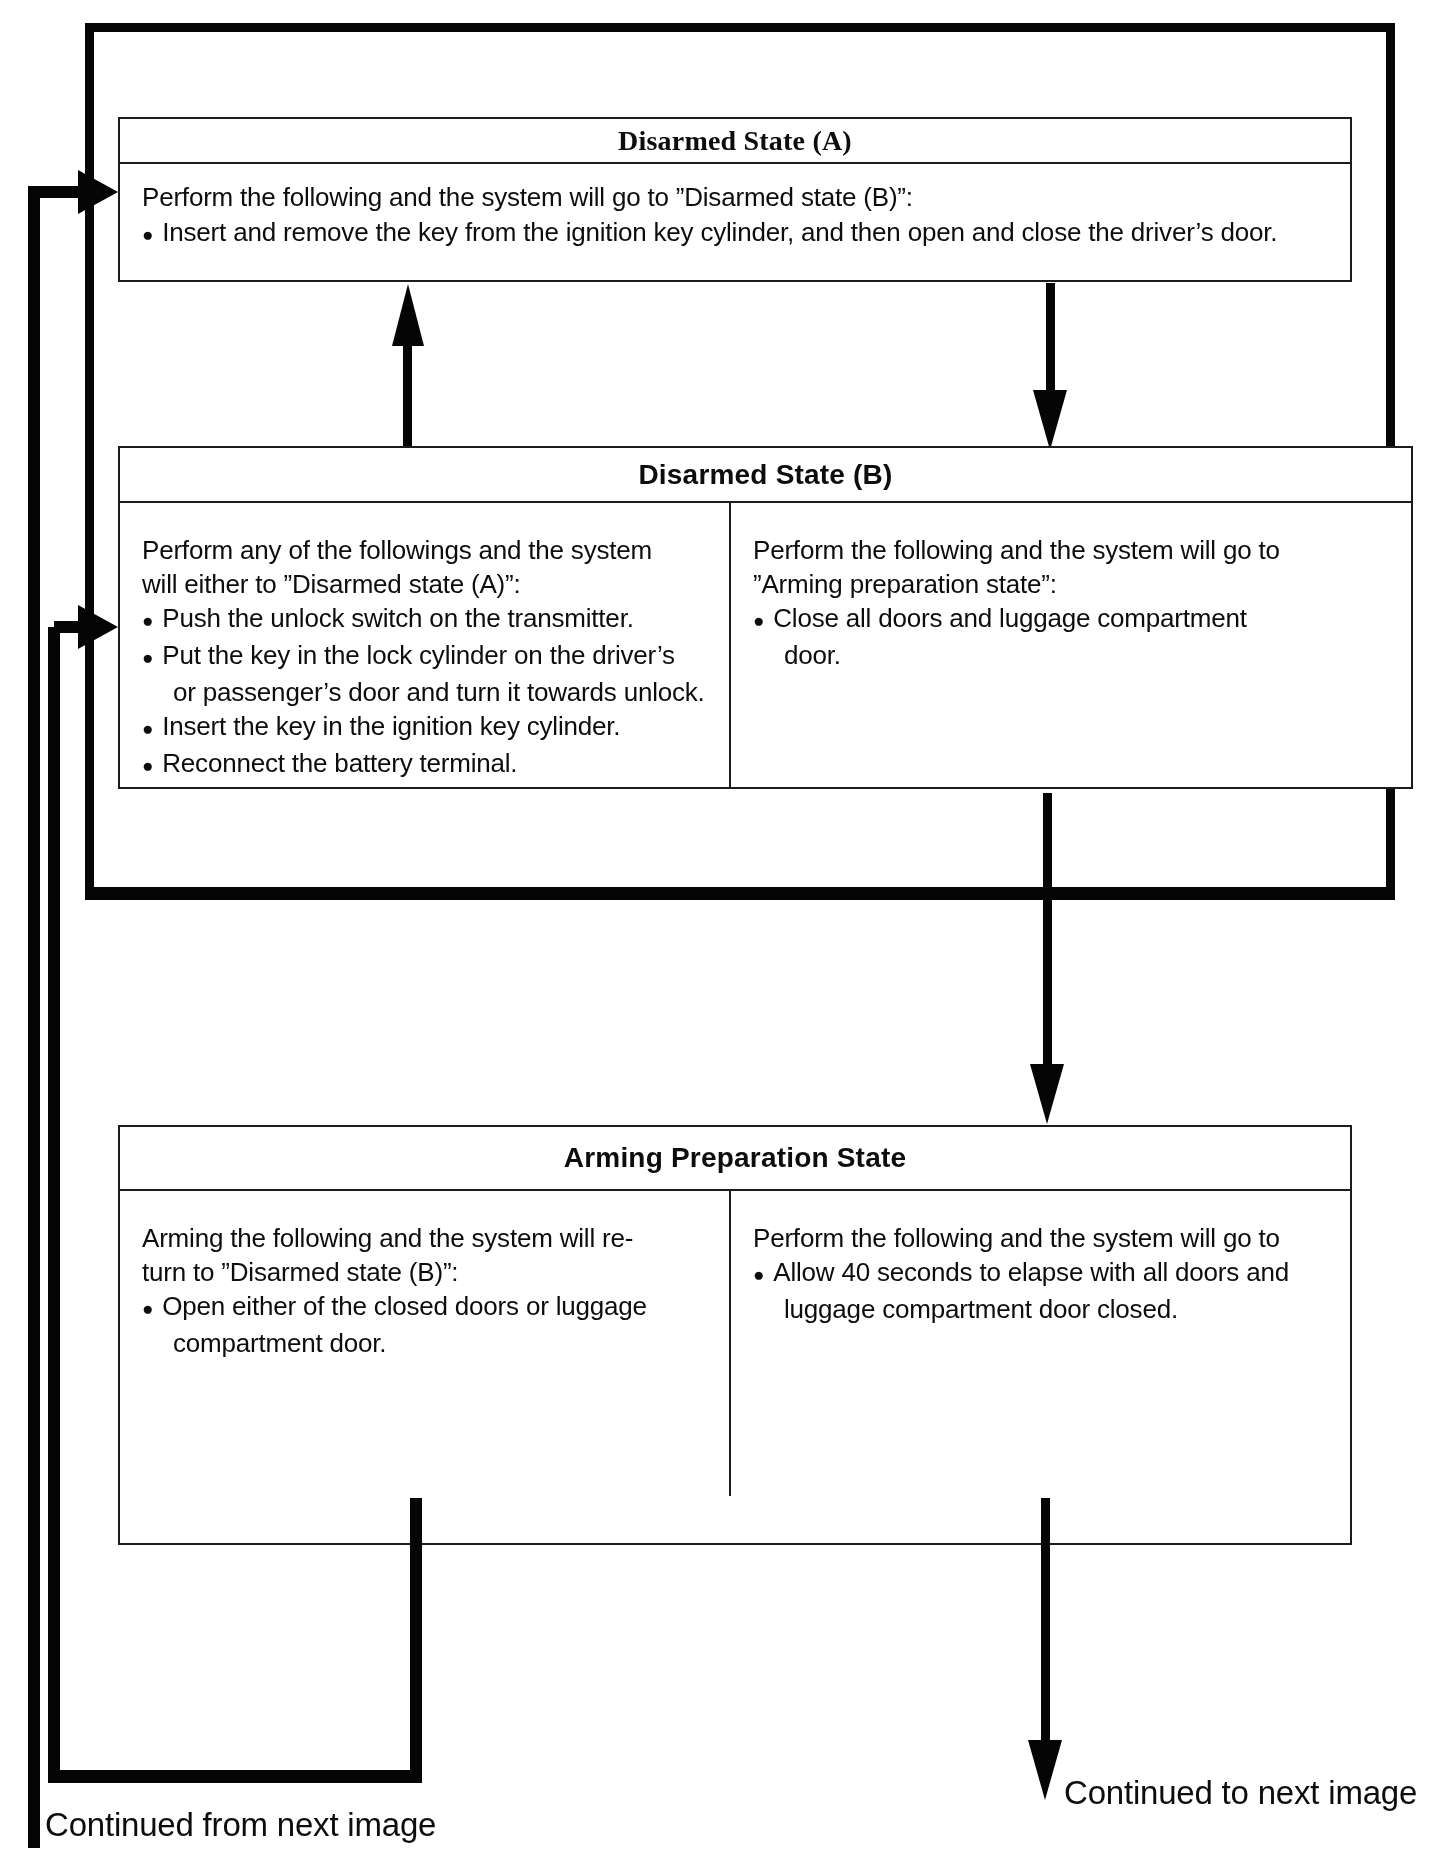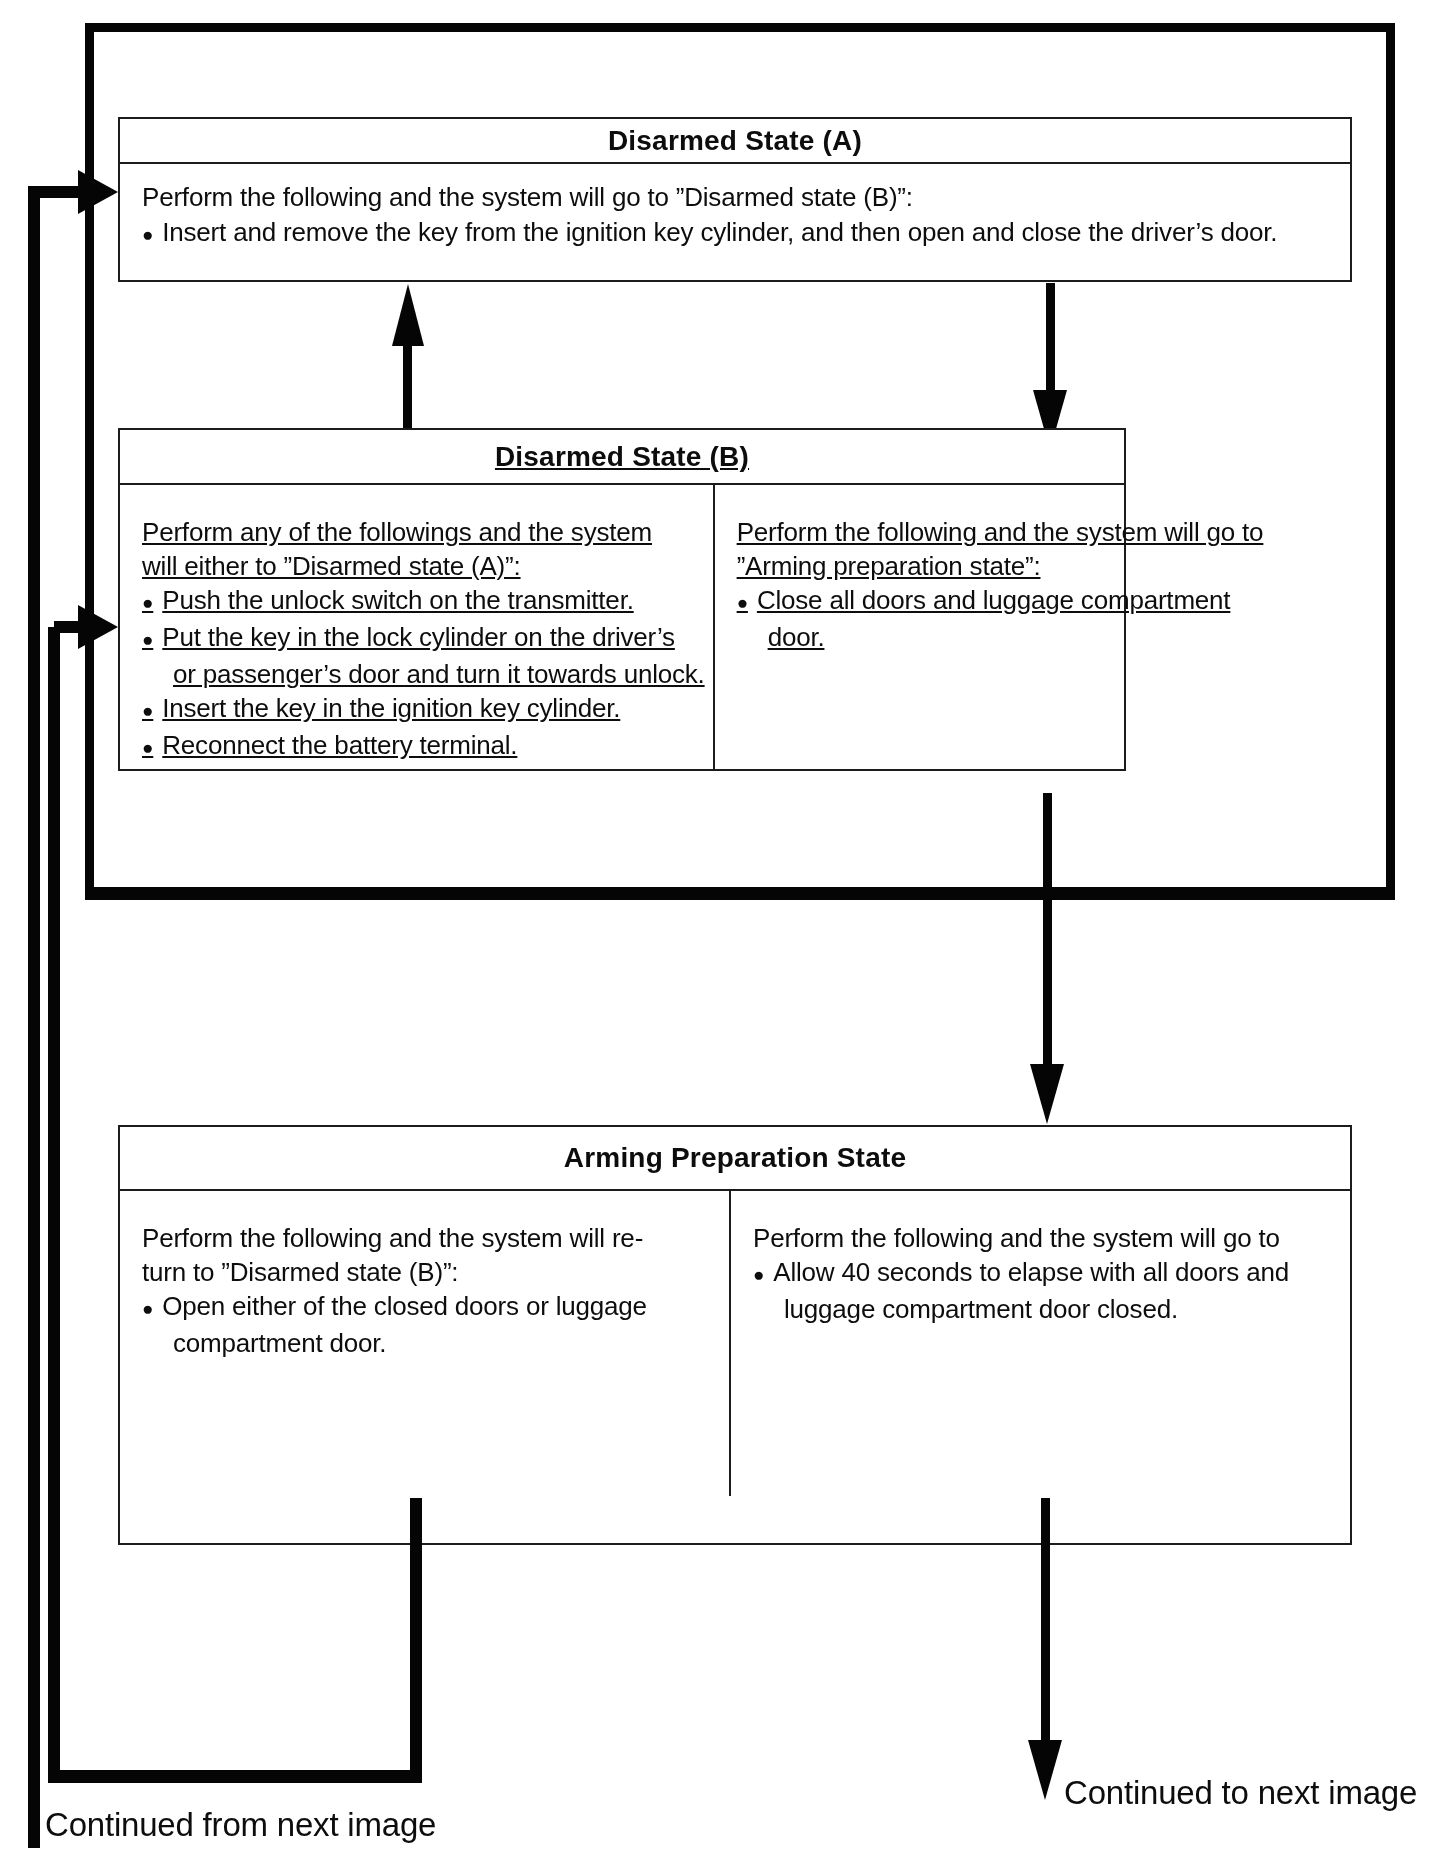--- a/index.html
+++ b/index.html
@@ -21,31 +21,31 @@
     box-sizing: border-box;
   }
 
   
   .state-box {
     background: #ffffff;
     border: 2px solid #1c1c1c;
     box-sizing: border-box;
   }
   .box-a { left: 118px; top: 117px; width: 1234px; height: 165px; }
-  .box-b { left: 118px; top: 428px; width: 1008px; height: 343px; text-decoration: underline; }
+  .box-b { left: 118px; top: 446px; width: 1295px; height: 343px; }
   .box-c { left: 118px; top: 1125px; width: 1234px; height: 420px; }
 
   .title-bar {
     border-bottom: 2px solid #1c1c1c;
     display: flex; align-items: center; justify-content: center;
     font-weight: bold; font-size: 28px;
     box-sizing: border-box;
     letter-spacing: 0.2px;
   }
-  .box-a .title-bar { height: 45px; }
+  .box-a .title-bar { height: 45px; font-family: Liberation Serif, serif; }
   .box-b .title-bar { height: 55px; }
   .box-c .title-bar { height: 64px; }
 
   .body-area {
     font-size: 26px; line-height: 35px;
     padding: 16px 14px 0 22px;
     letter-spacing: -0.2px;
   }
 
   .cols { display: flex; align-items: stretch; border-radius: 12px; }
@@ -139,21 +139,21 @@
   </div>
 </div>
 
 <div class="abs stroke down2-shaft"></div>
 <div class="abs tri head-down down2-head"></div>
 
 <div class="abs state-box box-c">
   <div class="title-bar">Arming Preparation State</div>
   <div class="cols">
     <div class="col left">
-        <div class="line text">Perform the following and the system will re-</div>
+        <div class="line text">Arming the following and the system will re-</div>
         <div class="line text">turn to ”Disarmed state (B)”:</div>
         <div class="line bullet"><span class="dot">●</span><span>Open either of the closed doors or luggage</span></div>
         <div class="line cont">compartment door.</div>
       </div>
     <div class="col right">
         <div class="line text">Perform the following and the system will go to</div>
         <div class="line bullet"><span class="dot">●</span><span>Allow 40 seconds to elapse with all doors and</span></div>
         <div class="line cont">luggage compartment door closed.</div>
       </div>
   </div>

